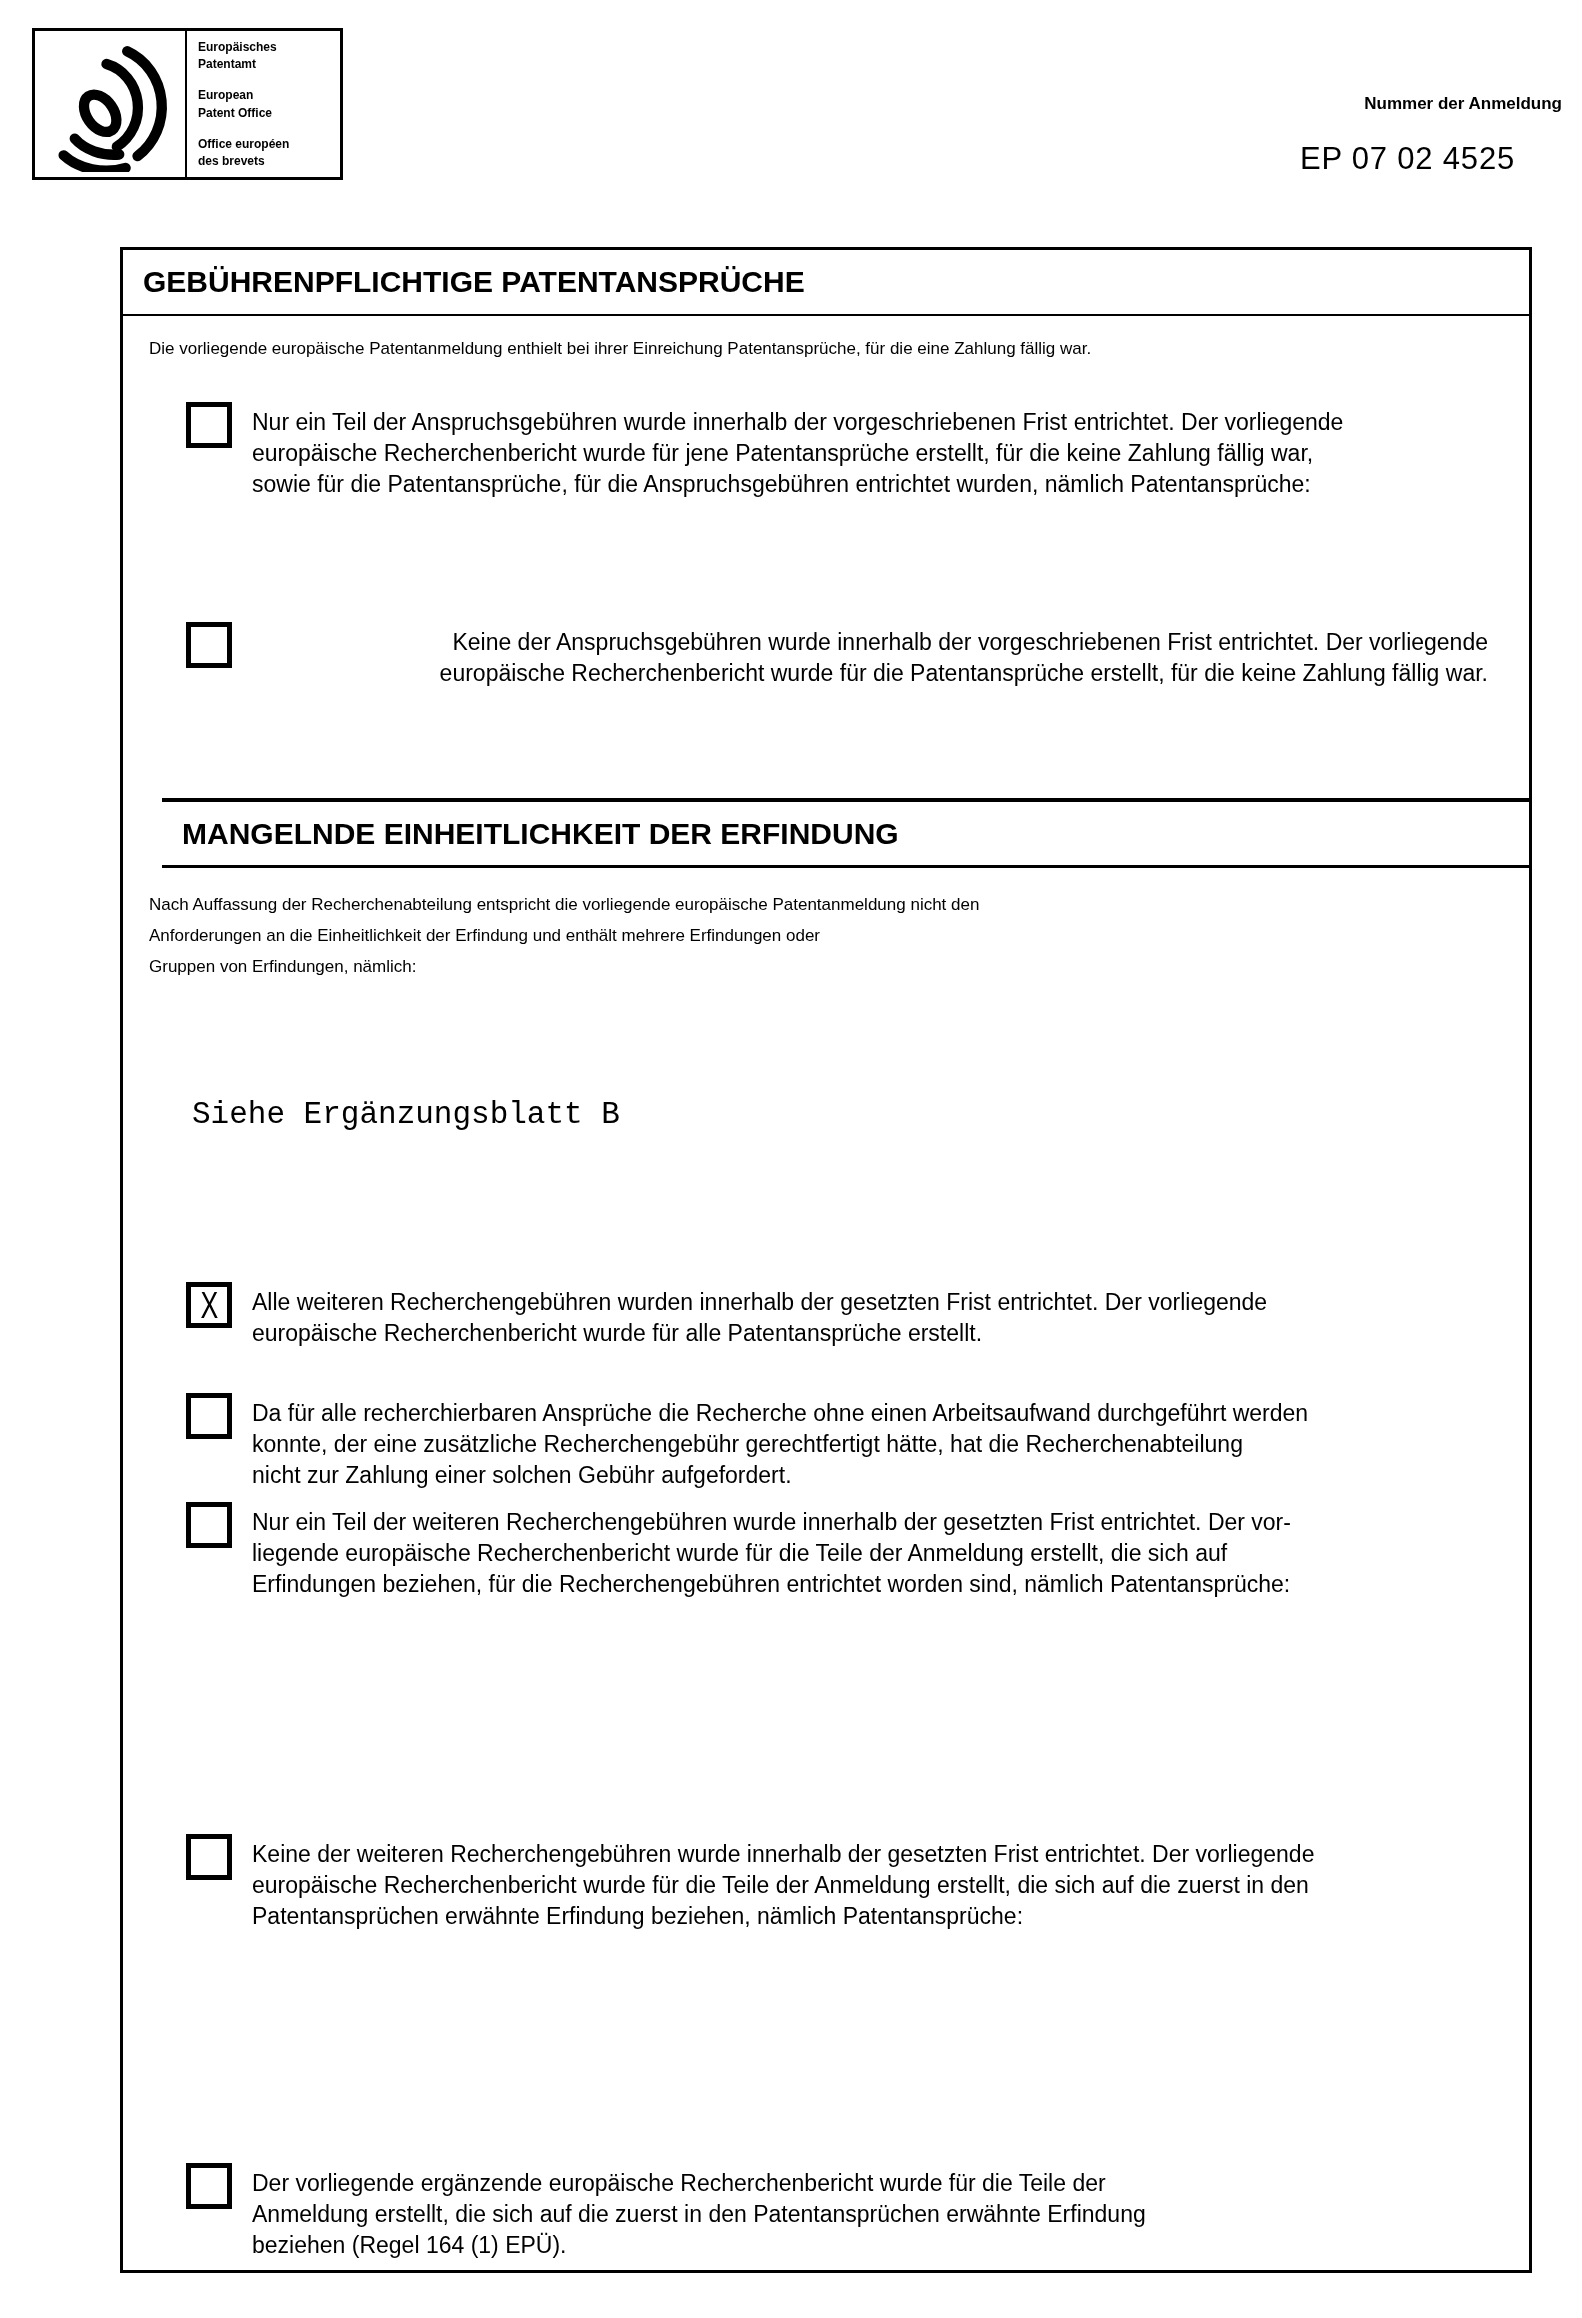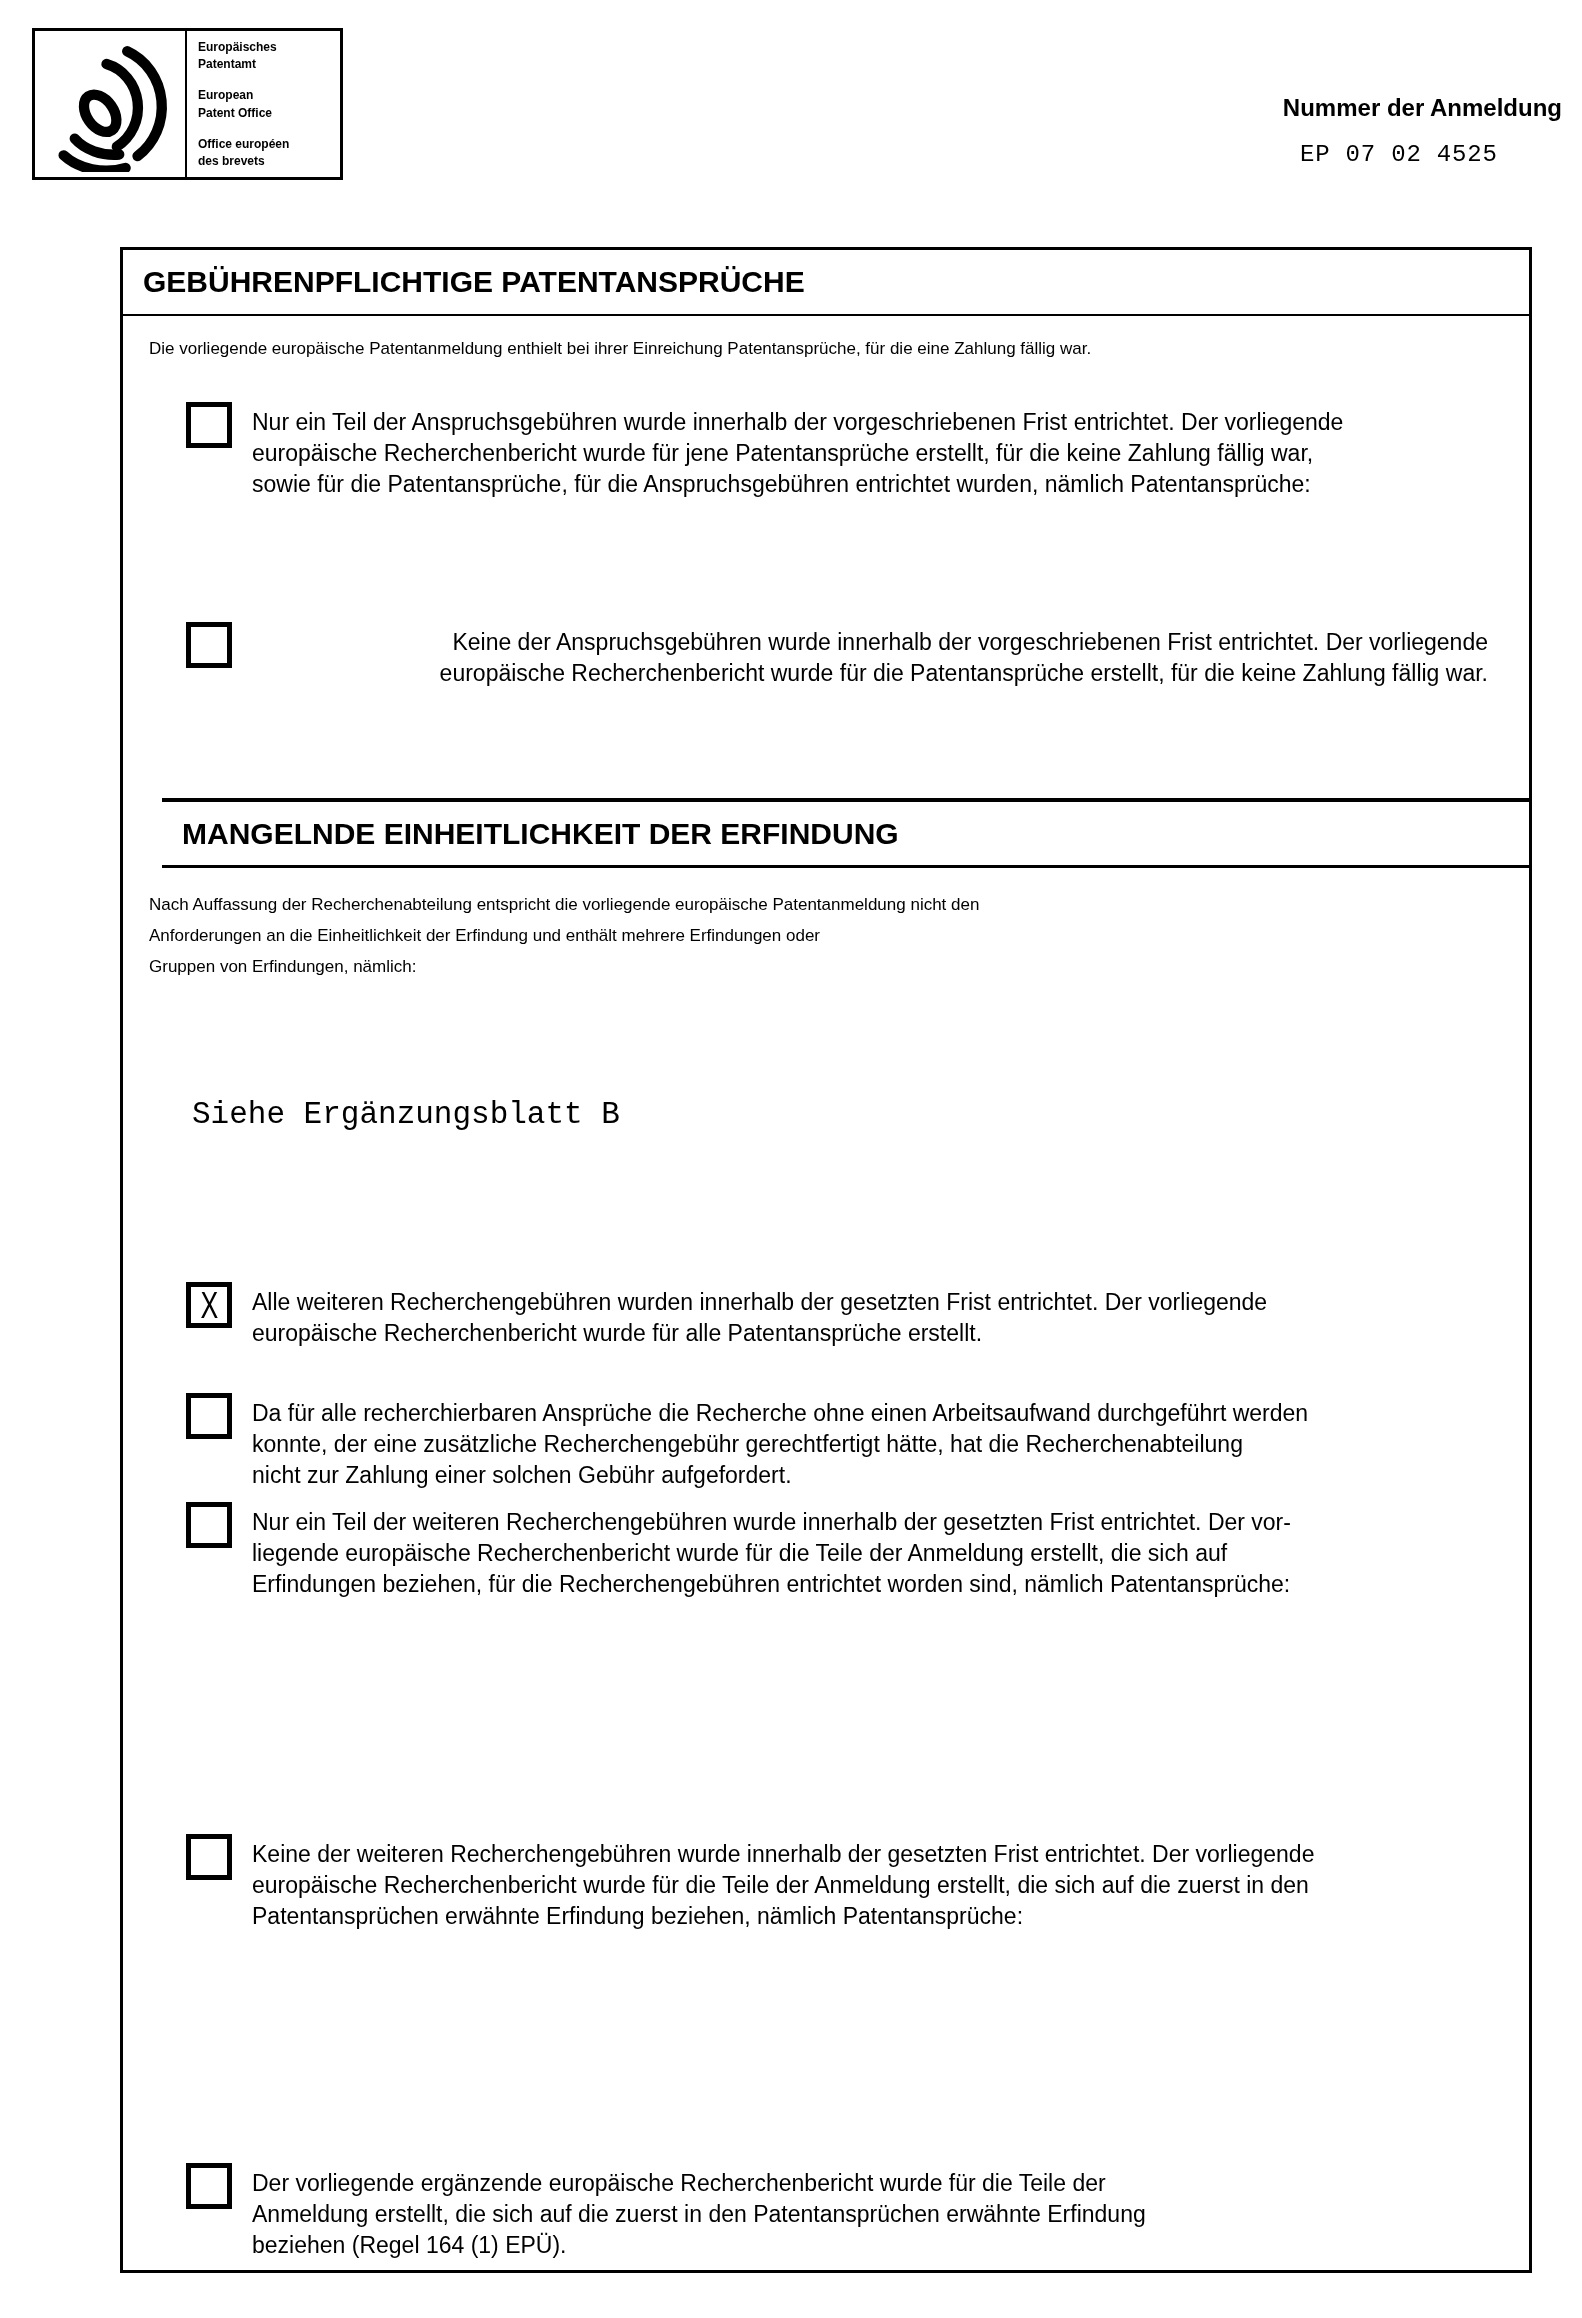--- a/index.html
+++ b/index.html
@@ -21,25 +21,25 @@
   }
   .logo-cell-text {
     flex:1; padding:7.6px 3.4px 5.9px 11px;
     display:flex; flex-direction:column; justify-content:space-between;
   }
   .logo-line {
     font-size:12px; font-weight:bold; line-height:17.7px; white-space:pre-line;
   }
   .app-number-label {
     position:absolute; right:20px; top:94px;
-    font-size:24px; font-weight:bold;margin-left:32px;
+    font-size:17px; font-weight:bold;margin-left:32px;
   }
   .app-number-value {
     position:absolute; left:1300px; top:141px;
-    font-family:Liberation Mono, monospace; font-size:24px; letter-spacing:0.8px;
+    font-family:Liberation Sans, sans-serif; font-size:31px; letter-spacing:0.8px;
     white-space:pre;
   }
 
   
   .form-box {
     position:absolute; left:120px; top:247px; width:1412px; height:2026px;
     border:3.4px solid #000; box-sizing:border-box;
   }
   .section-header-1 {
     position:absolute; left:0; right:0; top:0; height:64px;

